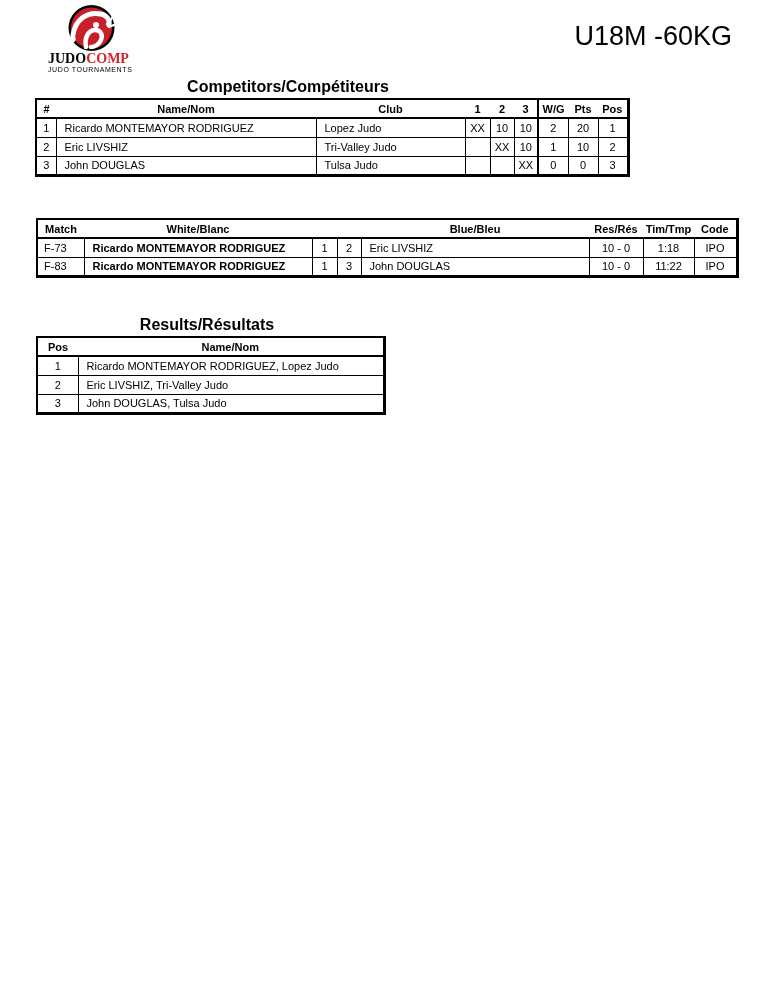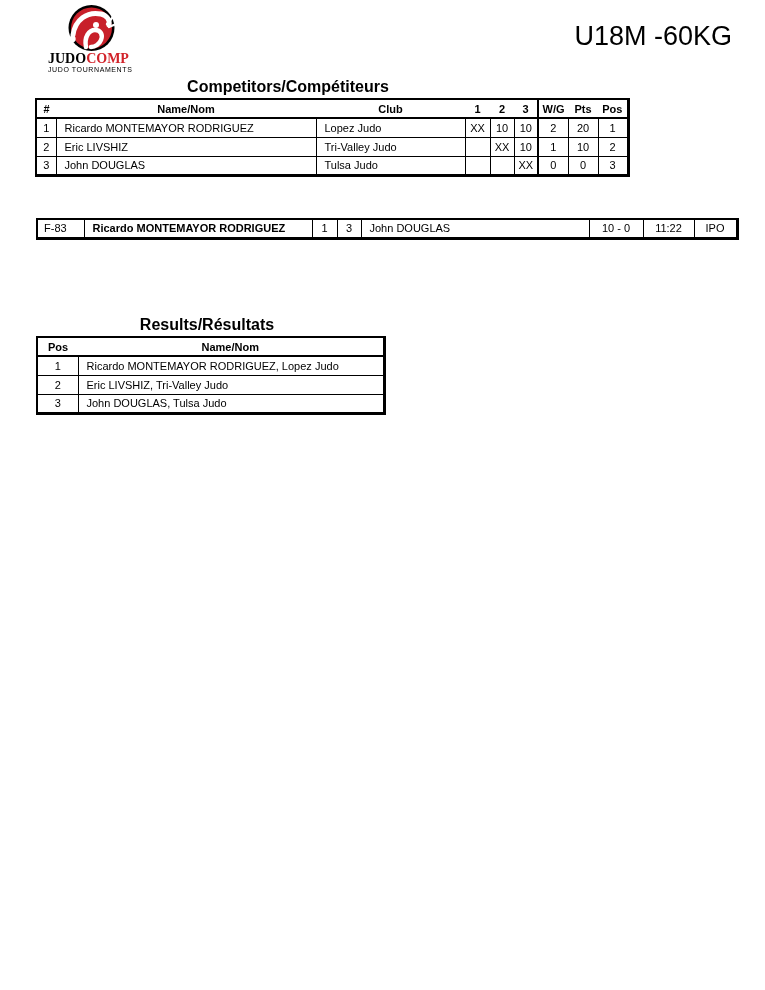--- a/index.html
+++ b/index.html
@@ -133,20 +133,40 @@
     <col style="width:47px">
       <col style="width:228px">
       <col style="width:25px">
       <col style="width:24px">
     <col style="width:228px">
       <col style="width:54px">
       <col style="width:51px">
       <col style="width:43px">
   </colgroup>
   <tbody>
+    <tr class="head">
+      <td class="tc">Match</td>
+      <td class="tc">White/Blanc</td>
+      <td class="tc"></td>
+      <td class="tc"></td>
+      <td class="tc">Blue/Bleu</td>
+      <td class="tc">Res/Rés</td>
+      <td class="tc">Tim/Tmp</td>
+      <td class="tc">Code</td>
+    </tr>
+    <tr>
+      <td class="tl6">F-73</td>
+      <td class="tl bold">Ricardo MONTEMAYOR RODRIGUEZ</td>
+      <td class="tc">1</td>
+      <td class="tc">2</td>
+      <td class="tl">Eric LIVSHIZ</td>
+      <td class="tc">10 - 0</td>
+      <td class="tc">1:18</td>
+      <td class="tc">IPO</td>
+    </tr>
     <tr>
       <td class="tl6">F-83</td>
       <td class="tl bold">Ricardo MONTEMAYOR RODRIGUEZ</td>
       <td class="tc">1</td>
       <td class="tc">3</td>
       <td class="tl">John DOUGLAS</td>
       <td class="tc">10 - 0</td>
       <td class="tc">11:22</td>
       <td class="tc">IPO</td>
     </tr>

